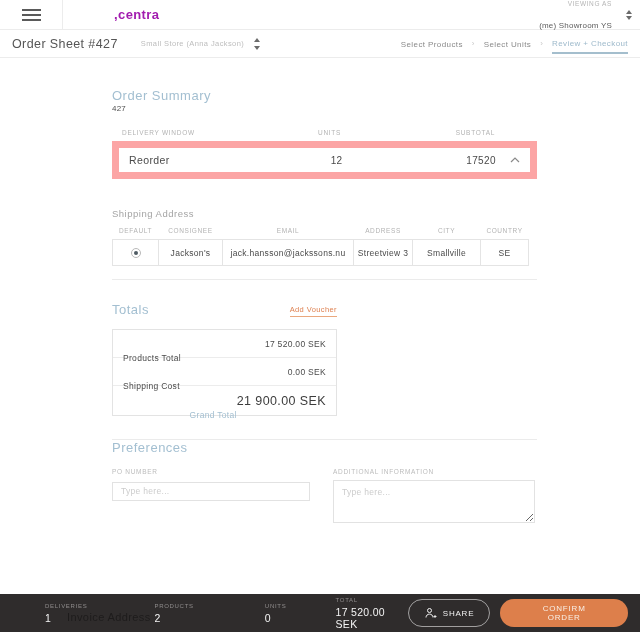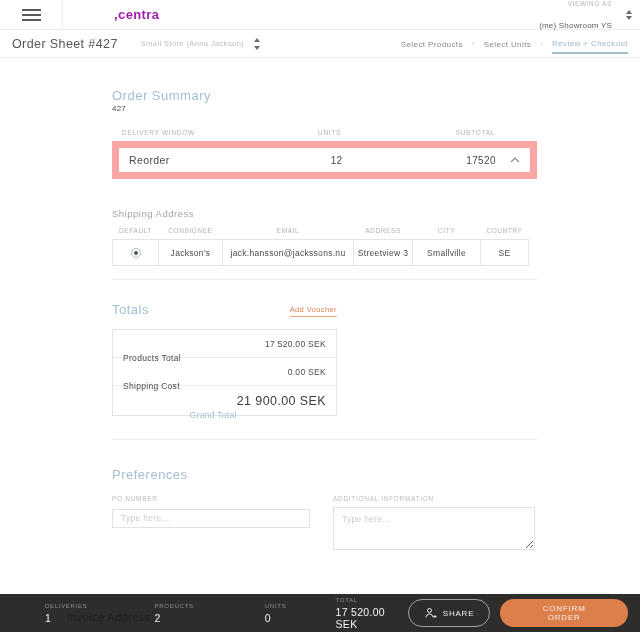--- a/index.html
+++ b/index.html
@@ -65,21 +65,21 @@
   .add-voucher { font-size:7.5px; color:#de8050; letter-spacing:.4px; border-bottom:1px solid #eaa87e; padding-bottom:2px; cursor:pointer; }
   .totals-box { width:225px; border:1px solid #e3e3e3; margin-top:12px; background:#fff; }
   .t-row { display:flex; justify-content:space-between; align-items:center; height:28px; padding:0 10px; border-bottom:1px solid #ececec; }
   .t-row:last-child { border-bottom:none;justify-content:flex-end; }
   .t-label { font-size:8.5px; color:#4a4a4a; letter-spacing:.3px;margin-top:28px; }
   .t-value { font-size:8.5px; color:#4a4a4a; letter-spacing:.3px; }
   .t-row.grand { height:29px; }
   .t-row.grand .t-label { color:#a3bfd1; }
   .t-row.grand .t-value { font-size:12.5px; color:#3d3d3d; letter-spacing:.4px; }
 
-  .prefs { margin-top:27px; }
+  .prefs { }
   .pref-cols { display:flex; margin-top:13px; }
   .pref-left { width:221px; }
   .pref-right { width:202px; }
   .field-label { font-size:6.5px; color:#bcbcbc; letter-spacing:.7px; text-transform:uppercase; margin-bottom:5px; }
   input.txt { width:198px; height:19px; border:1px solid #e2e2e2; font-size:8.5px; padding:0 8px; color:#4a4a4a; outline:none; font-family:"Liberation Sans", sans-serif; }
   input.txt::placeholder, textarea::placeholder { color:#cccccc; letter-spacing:.3px; }
   textarea.txt { width:202px; height:43px; border:1px solid #e2e2e2; font-size:8.5px; padding:6px 8px; color:#4a4a4a; outline:none; resize:both; font-family:"Liberation Sans", sans-serif; }
 
   
   .bottombar { position:absolute; left:0; right:0; bottom:0; height:38px; background:rgba(40,37,37,.97); display:flex; align-items:center; padding-left:45px; }

